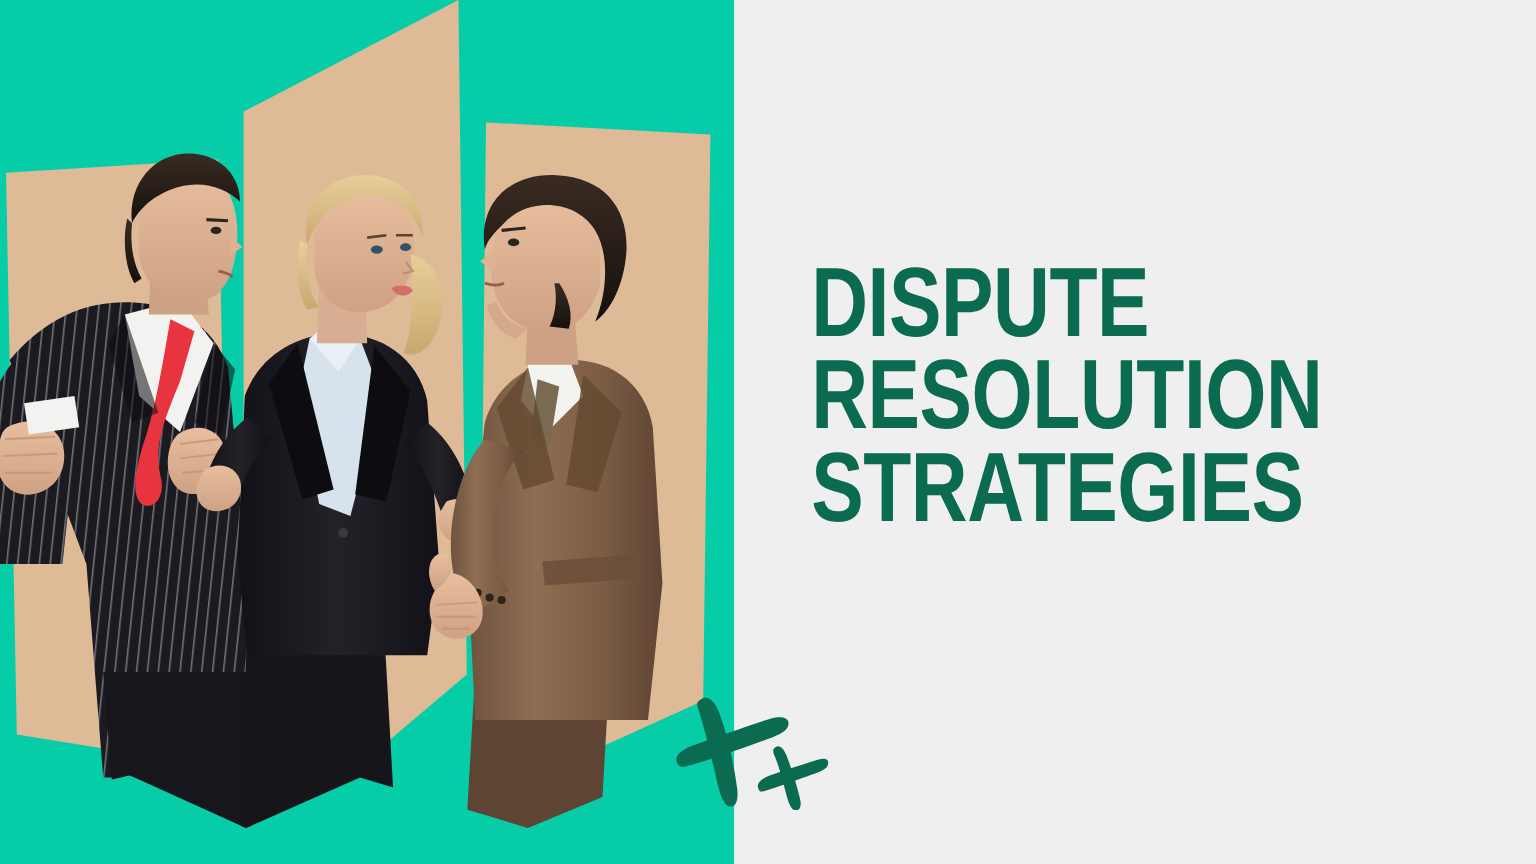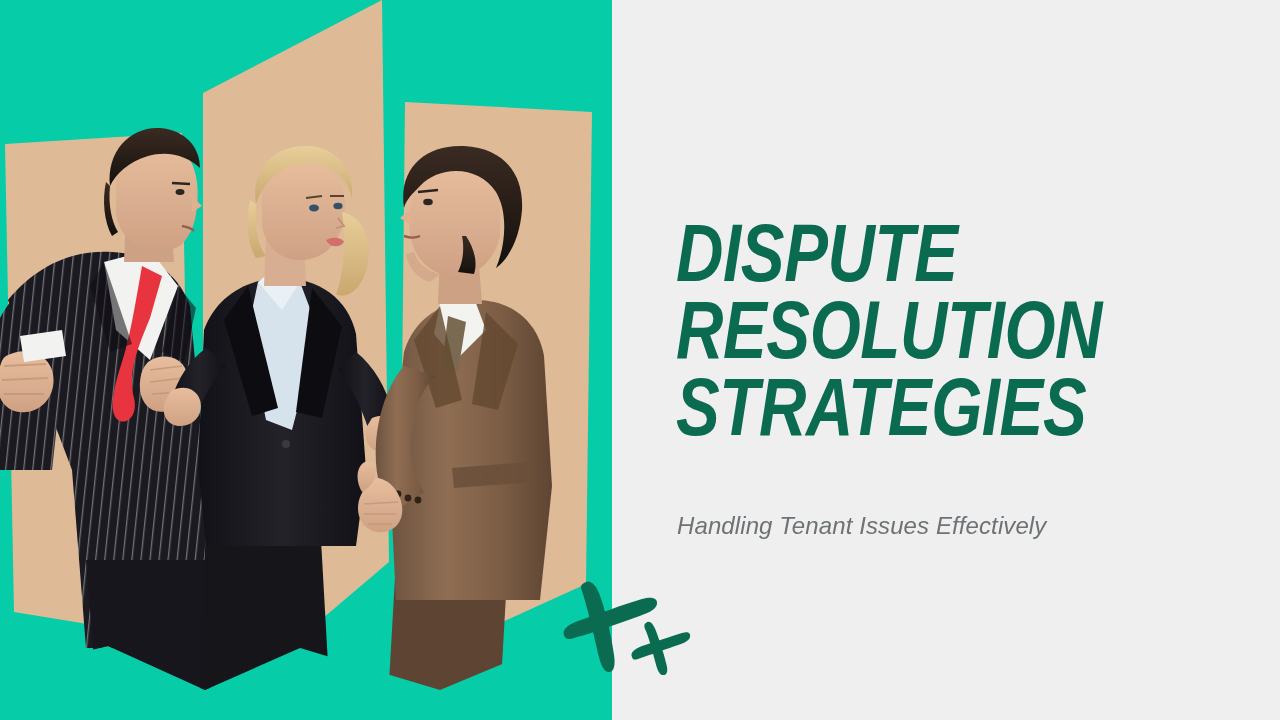--- a/index.html
+++ b/index.html
@@ -32,21 +32,20 @@
     width:612px; height:720px;
     display:block;
   }
 
   
   #text-panel {
     position:absolute;
     left:612px; top:0;
     width:668px; height:720px;
     background:#EFEFEF;
-    font-style:italic;
   }
   #headline {
     position:absolute;
     left:64px; top:214px;
     width:560px;
   }
   .headline-line {
     display:block;
     color:#0A6B50;
     font-family:"Liberation Sans Narrow","Liberation Sans", sans-serif;
@@ -287,21 +286,20 @@
   </div>
 
   <div id="text-panel">
 
     <div id="headline">
       <span class="headline-line">DISPUTE</span>
       <span class="headline-line">RESOLUTION</span>
       <span class="headline-line">STRATEGIES</span>
     </div>
 
-    <div id="subtitle">Handling Tenant Issues Effectively</div>
 
   </div>
 
   <svg id="sparkle" viewBox="0 0 130 100">
 
     <g fill="#0A6B50">
       <path d="M 22,8 C 27,4 33,8 37,18 C 43,34 49,58 52,80 C 54,92 51,98 46,97
                C 41,96 38,88 35,74 C 30,52 24,28 20,16 C 18,11 19,10 22,8 Z"></path>
       <path d="M 2,60 C 0,55 5,50 16,46 C 34,40 62,29 80,24 C 91,21 96,24 95,29
                C 94,35 86,38 72,43 C 50,51 24,60 12,63 C 6,65 3,64 2,60 Z"></path>

